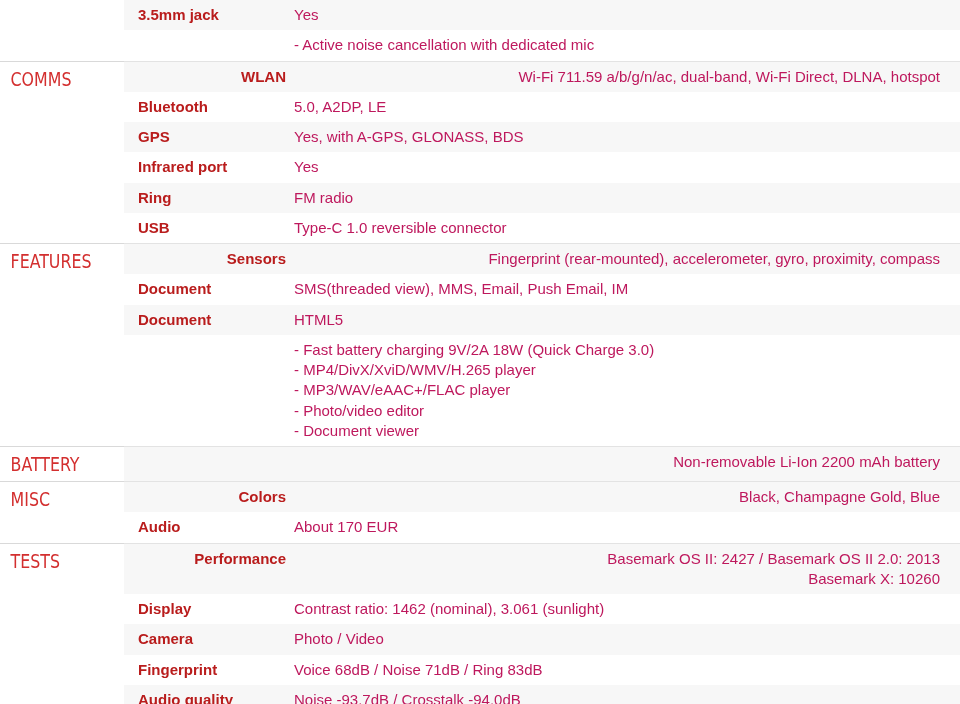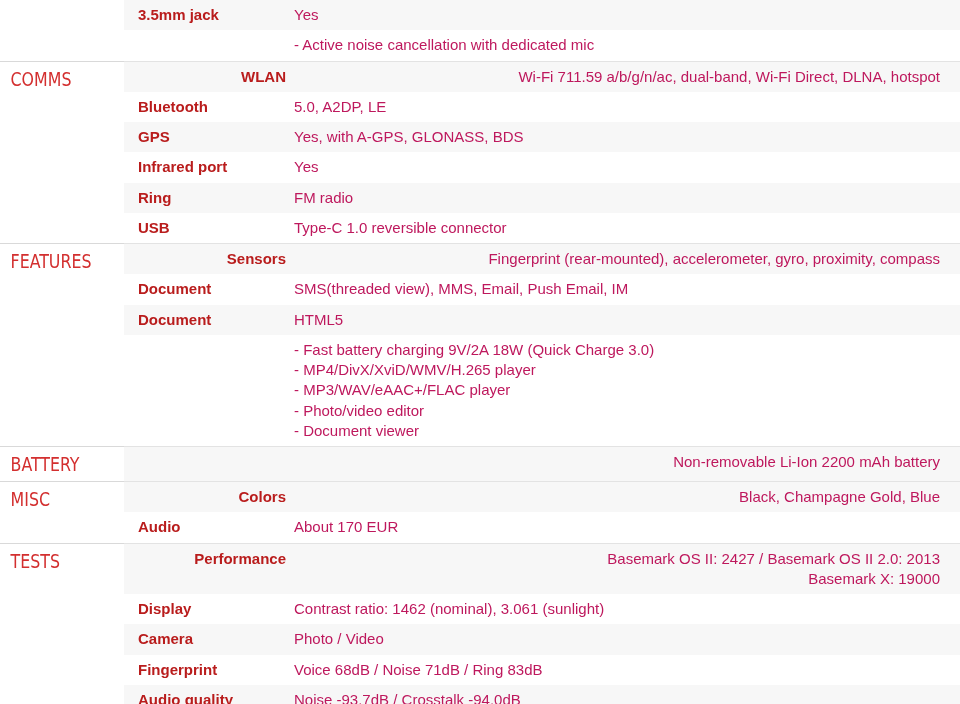--- a/index.html
+++ b/index.html
@@ -141,21 +141,21 @@
           <td class="val sep-top">Black, Champagne Gold, Blue</td>
         </tr>
         <tr class="row-plain">
           <td class="label">Audio</td>
           <td class="val">About 170 EUR</td>
         </tr>
         <tr class="row-shaded">
           <td class="cat" rowspan="5">TESTS</td>
           <td class="label sep-top">Performance</td>
           <td class="val sep-top">Basemark OS II: 2427 / Basemark OS II 2.0: 2013
-Basemark X: 19000</td>
+Basemark X: 10260</td>
         </tr>
         <tr class="row-plain">
           <td class="label">Display</td>
           <td class="val">Contrast ratio: 1462 (nominal), 3.061 (sunlight)</td>
         </tr>
         <tr class="row-shaded">
           <td class="label">Camera</td>
           <td class="val">Photo / Video</td>
         </tr>
         <tr class="row-plain">

